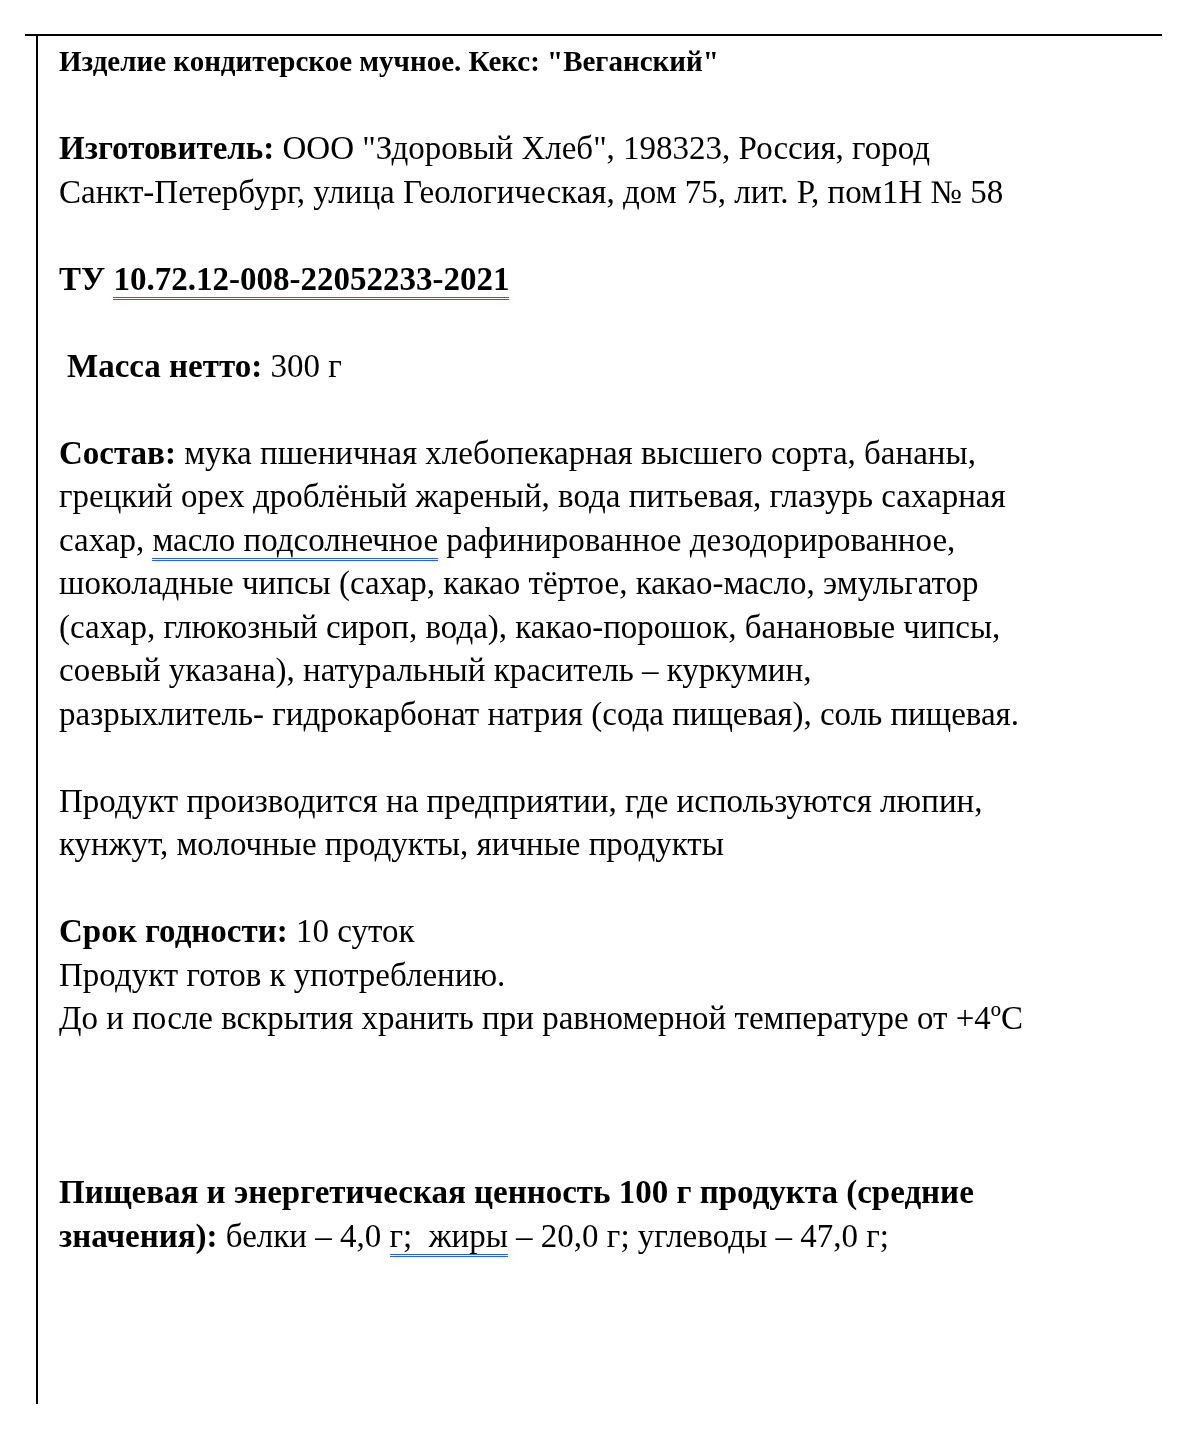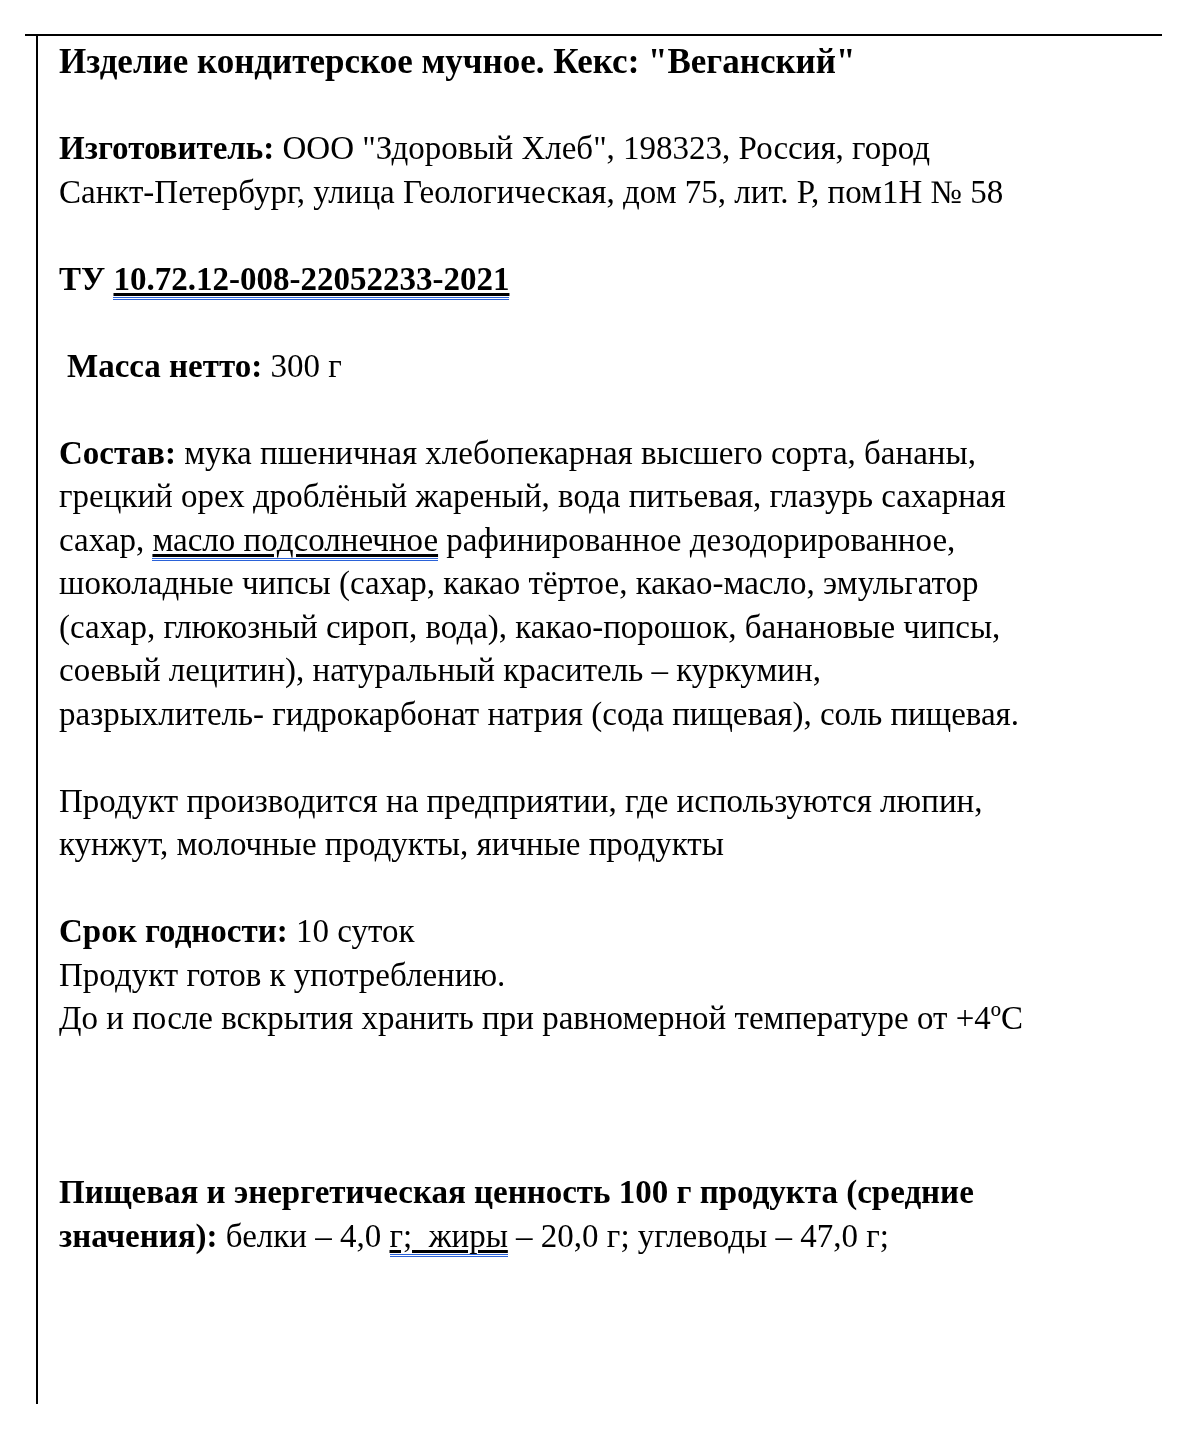--- a/index.html
+++ b/index.html
@@ -36,27 +36,26 @@
       left: 59px;
       top: 40px;
       width: 1110px;
       font-size: 33px;
       line-height: 43.5px;
     }
     .line { white-space: nowrap; display: block; }
     .b { font-weight: bold; }
     .gap { display: block; height: 43.5px; }
     .ul-blue {
-      text-decoration: underline;
       text-decoration-color: #000;
       text-underline-offset: 3px;
       border-bottom: 3px double #2a62d8;
       padding-bottom: 0px;
     }
-    .title { font-size: 35px; }
+    .title { font-size: 29px; }
     .indent1 { padding-left: 8px; }
   </style>
 </head>
 <body>
 
 <div class="top-border"></div>
 <div class="left-border"></div>
 
 <div class="doc">
 
@@ -71,21 +70,21 @@
   <span class="gap"></span>
 
   <span class="line indent1"><span class="b">Масса нетто:</span><span> 300 г</span></span>
   <span class="gap"></span>
 
   <span class="line"><span class="b">Состав:</span><span> мука пшеничная хлебопекарная высшего сорта, бананы,</span></span>
   <span class="line">грецкий орех дроблёный жареный, вода питьевая, глазурь сахарная</span>
   <span class="line"><span>сахар, </span><span class="ul-blue">масло подсолнечное</span><span> рафинированное дезодорированное,</span></span>
   <span class="line">шоколадные чипсы (сахар, какао тёртое, какао-масло, эмульгатор</span>
   <span class="line">(сахар, глюкозный сироп, вода), какао-порошок, банановые чипсы,</span>
-  <span class="line">соевый лецитин), натуральный краситель – куркумин,</span>
+  <span class="line">соевый указана), натуральный краситель – куркумин,</span>
   <span class="line">разрыхлитель- гидрокарбонат натрия (сода пищевая), соль пищевая.</span>
   <span class="gap"></span>
 
   <span class="line">Продукт производится на предприятии, где используются люпин,</span>
   <span class="line">кунжут, молочные продукты, яичные продукты</span>
   <span class="gap"></span>
 
   <span class="line"><span class="b">Срок годности:</span><span> 10 суток</span></span>
   <span class="line">Продукт готов к употреблению.</span>
   <span class="line">До и после вскрытия хранить при равномерной температуре от +4ºС</span>

